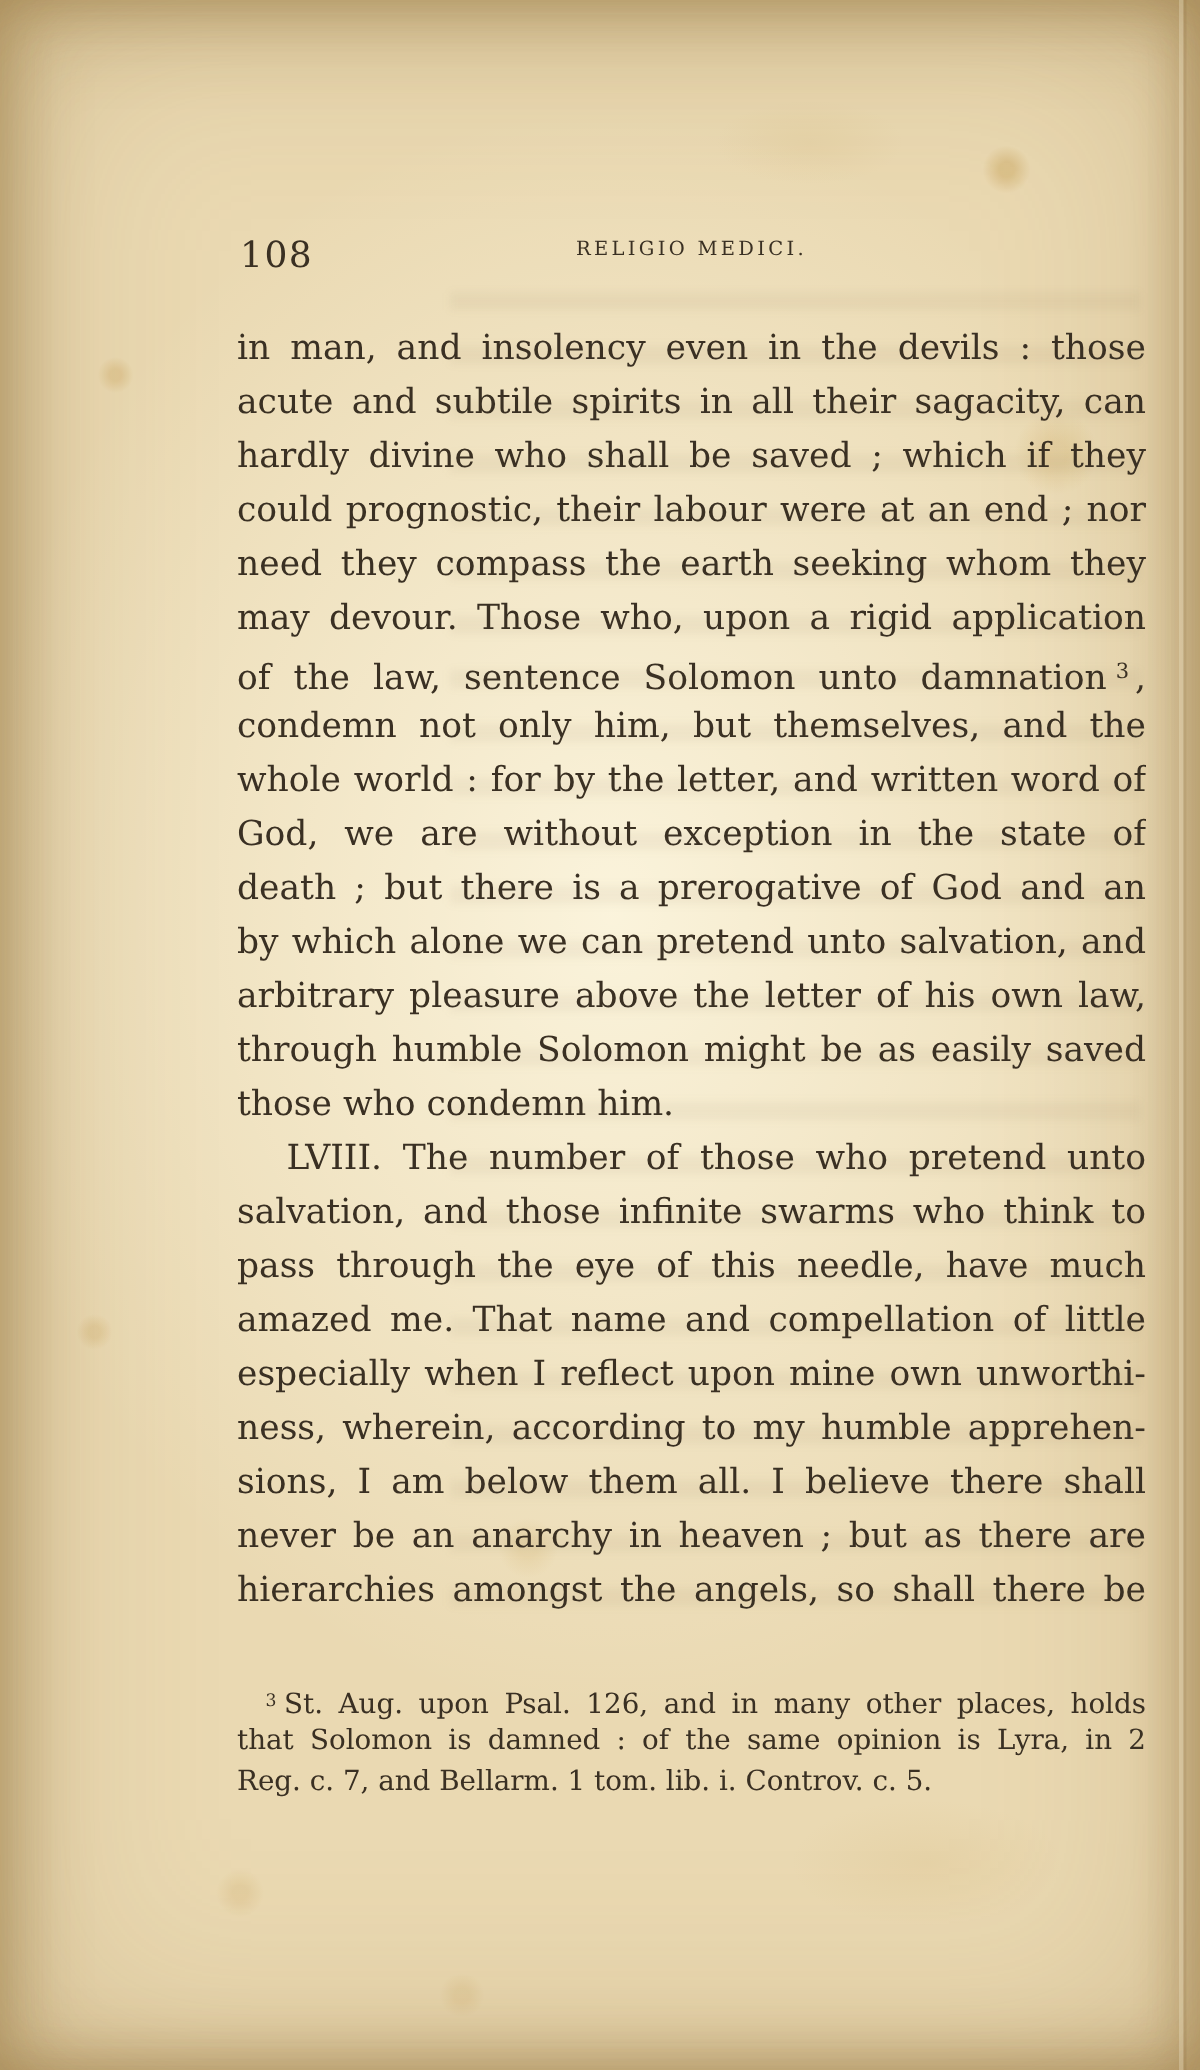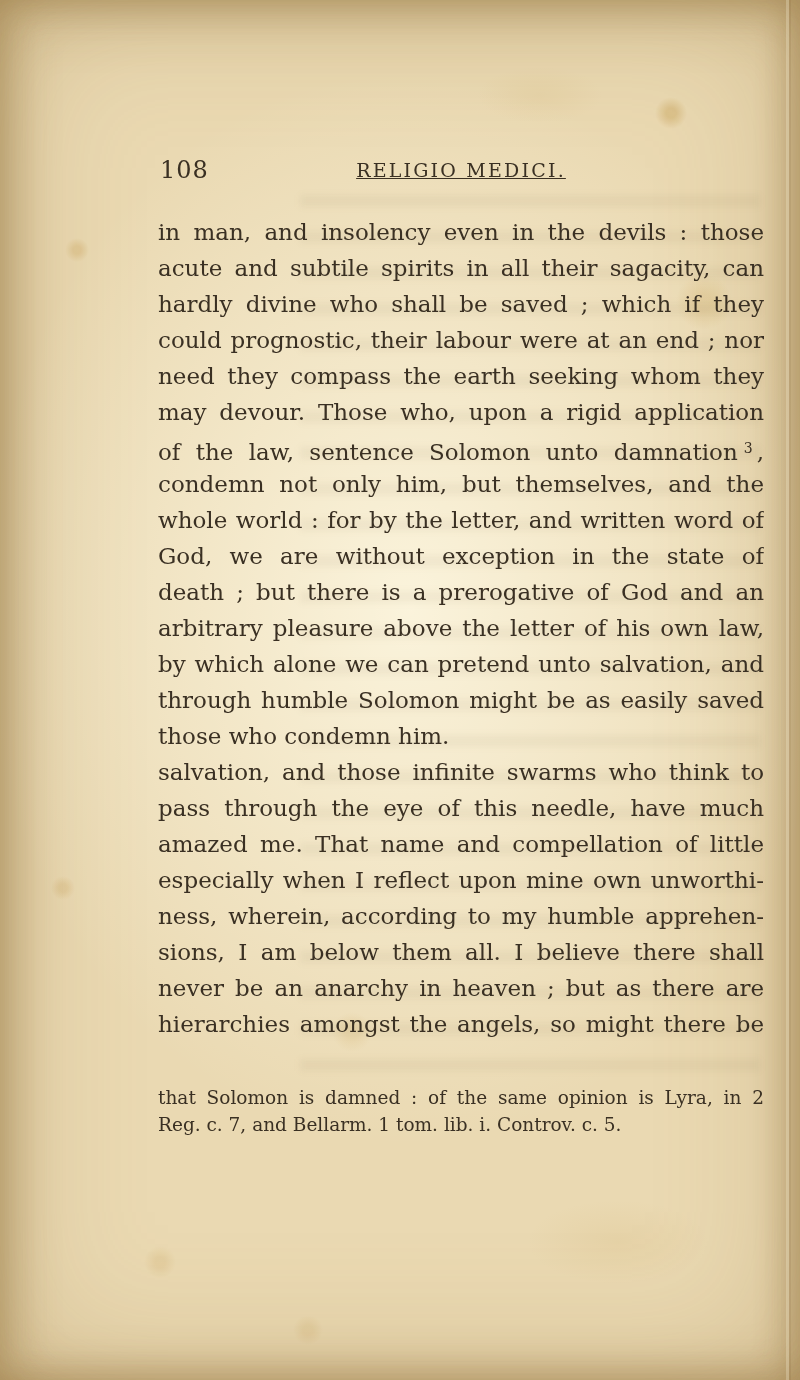--- a/index.html
+++ b/index.html
@@ -52,21 +52,21 @@
       rgba(0,0,0,0) 12px, rgba(0,0,0,0) 36px);
     filter: blur(3px);
   }
 
   .textblock { position: absolute; left: 158px; top: 126px; width: 606px; margin-top: 30px; }
 
   .pagehead { position: relative; height: 58px; }
   .pagenum  { position: absolute; left: 2px; top: 0; font-size: 24px; letter-spacing: 1px; }
   .runtitle {
     position: absolute; left: 50%; top: 3px; transform: translateX(-50%);
-    font-size: 19px; letter-spacing: 2.2px; white-space: nowrap; text-decoration: underline;
+    font-size: 13px; letter-spacing: 2.2px; white-space: nowrap;
   }
 
   .line {
     font-size: 23px; line-height: 36px; height: 36px;
     text-align: justify; text-align-last: justify;
     overflow: hidden;
   }
   .line.flush  { text-align-last: left; }
   .line.indent { text-indent: 33px; }
 
@@ -105,33 +105,35 @@
       <div class="line">acute and subtile spirits in all their sagacity, can</div>
       <div class="line">hardly divine who shall be saved ; which if they</div>
       <div class="line">could prognostic, their labour were at an end ; nor</div>
       <div class="line">need they compass the earth seeking whom they</div>
       <div class="line">may devour. Those who, upon a rigid application</div>
       <div class="line"><span>of the law, sentence Solomon unto damnation</span><span class="bsup">3</span><span>,</span></div>
       <div class="line">condemn not only him, but themselves, and the</div>
       <div class="line">whole world : for by the letter, and written word of</div>
       <div class="line">God, we are without exception in the state of</div>
       <div class="line">death ; but there is a prerogative of God and an</div>
+      <div class="line">by which alone we can pretend unto salvation, and</div>
       <div class="line">arbitrary pleasure above the letter of his own law,</div>
-      <div class="line">by which alone we can pretend unto salvation, and</div>
       <div class="line">through humble Solomon might be as easily saved as</div>
       <div class="line flush">those who condemn him.</div>
+      <div class="line indent">LVIII. The number of those who pretend unto</div>
       <div class="line">salvation, and those infinite swarms who think to</div>
       <div class="line">pass through the eye of this needle, have much</div>
       <div class="line">amazed me. That name and compellation of little</div>
       <div class="line">especially when I reflect upon mine own unworthi-</div>
       <div class="line">ness, wherein, according to my humble apprehen-</div>
       <div class="line">sions, I am below them all. I believe there shall</div>
       <div class="line">never be an anarchy in heaven ; but as there are</div>
-      <div class="line">hierarchies amongst the angels, so might there be</div>
+      <div class="line">hierarchies amongst the angels, so shall there be</div>
     </div>
 
     <div class="footnote">
+      <div class="fline findent"><span class="fsup">3</span><span>St. Aug. upon Psal. 126, and in many other places, holds</span></div>
       <div class="fline">that Solomon is damned : of the same opinion is Lyra, in 2</div>
       <div class="fline flast">Reg. c. 7, and Bellarm. 1 tom. lib. i. Controv. c. 5.</div>
     </div>
 
   </div>
 </div>
 
 </body></html>

